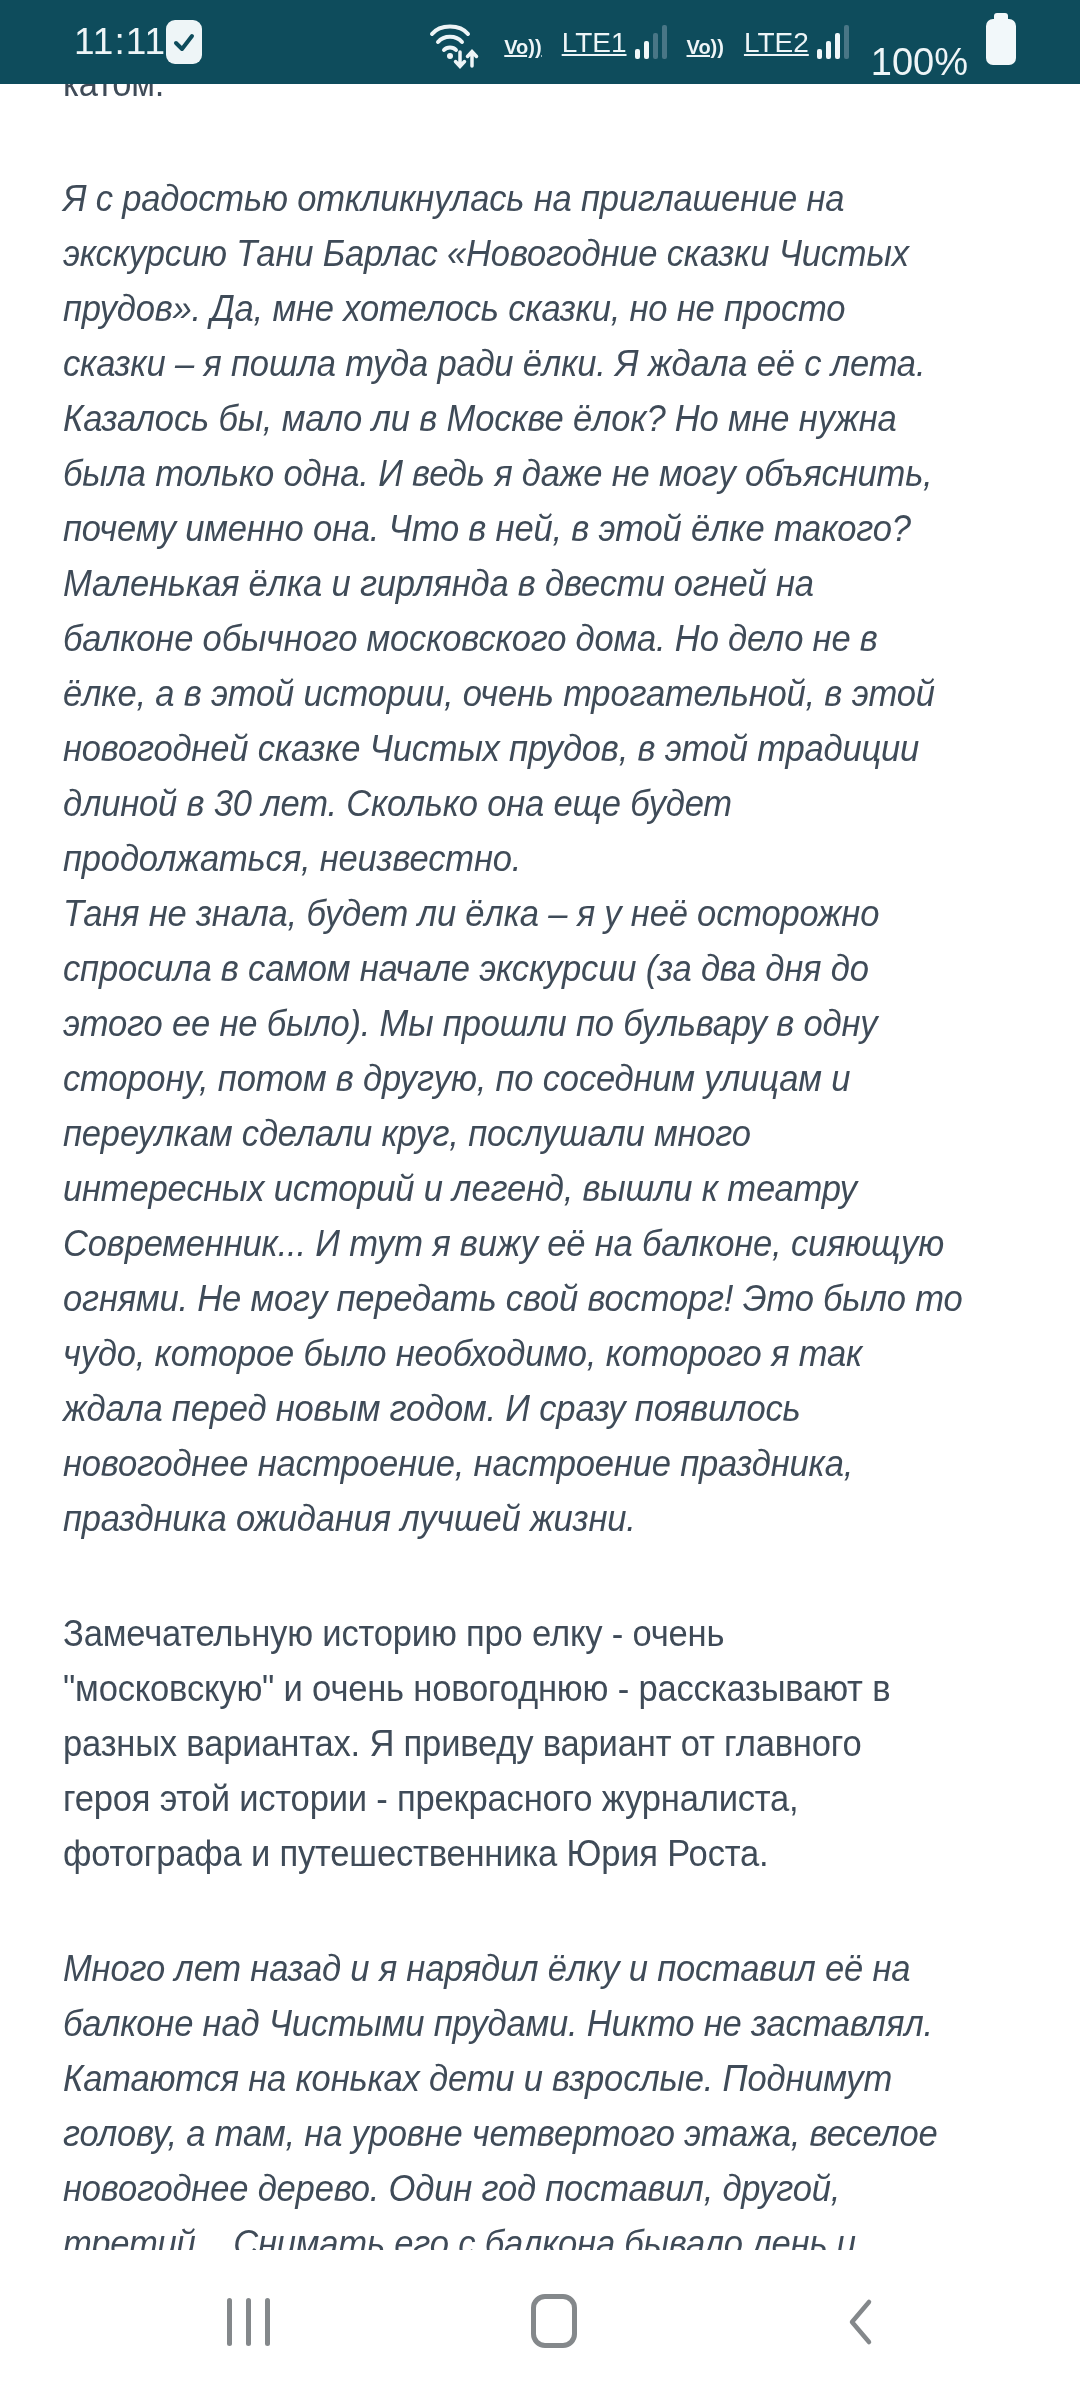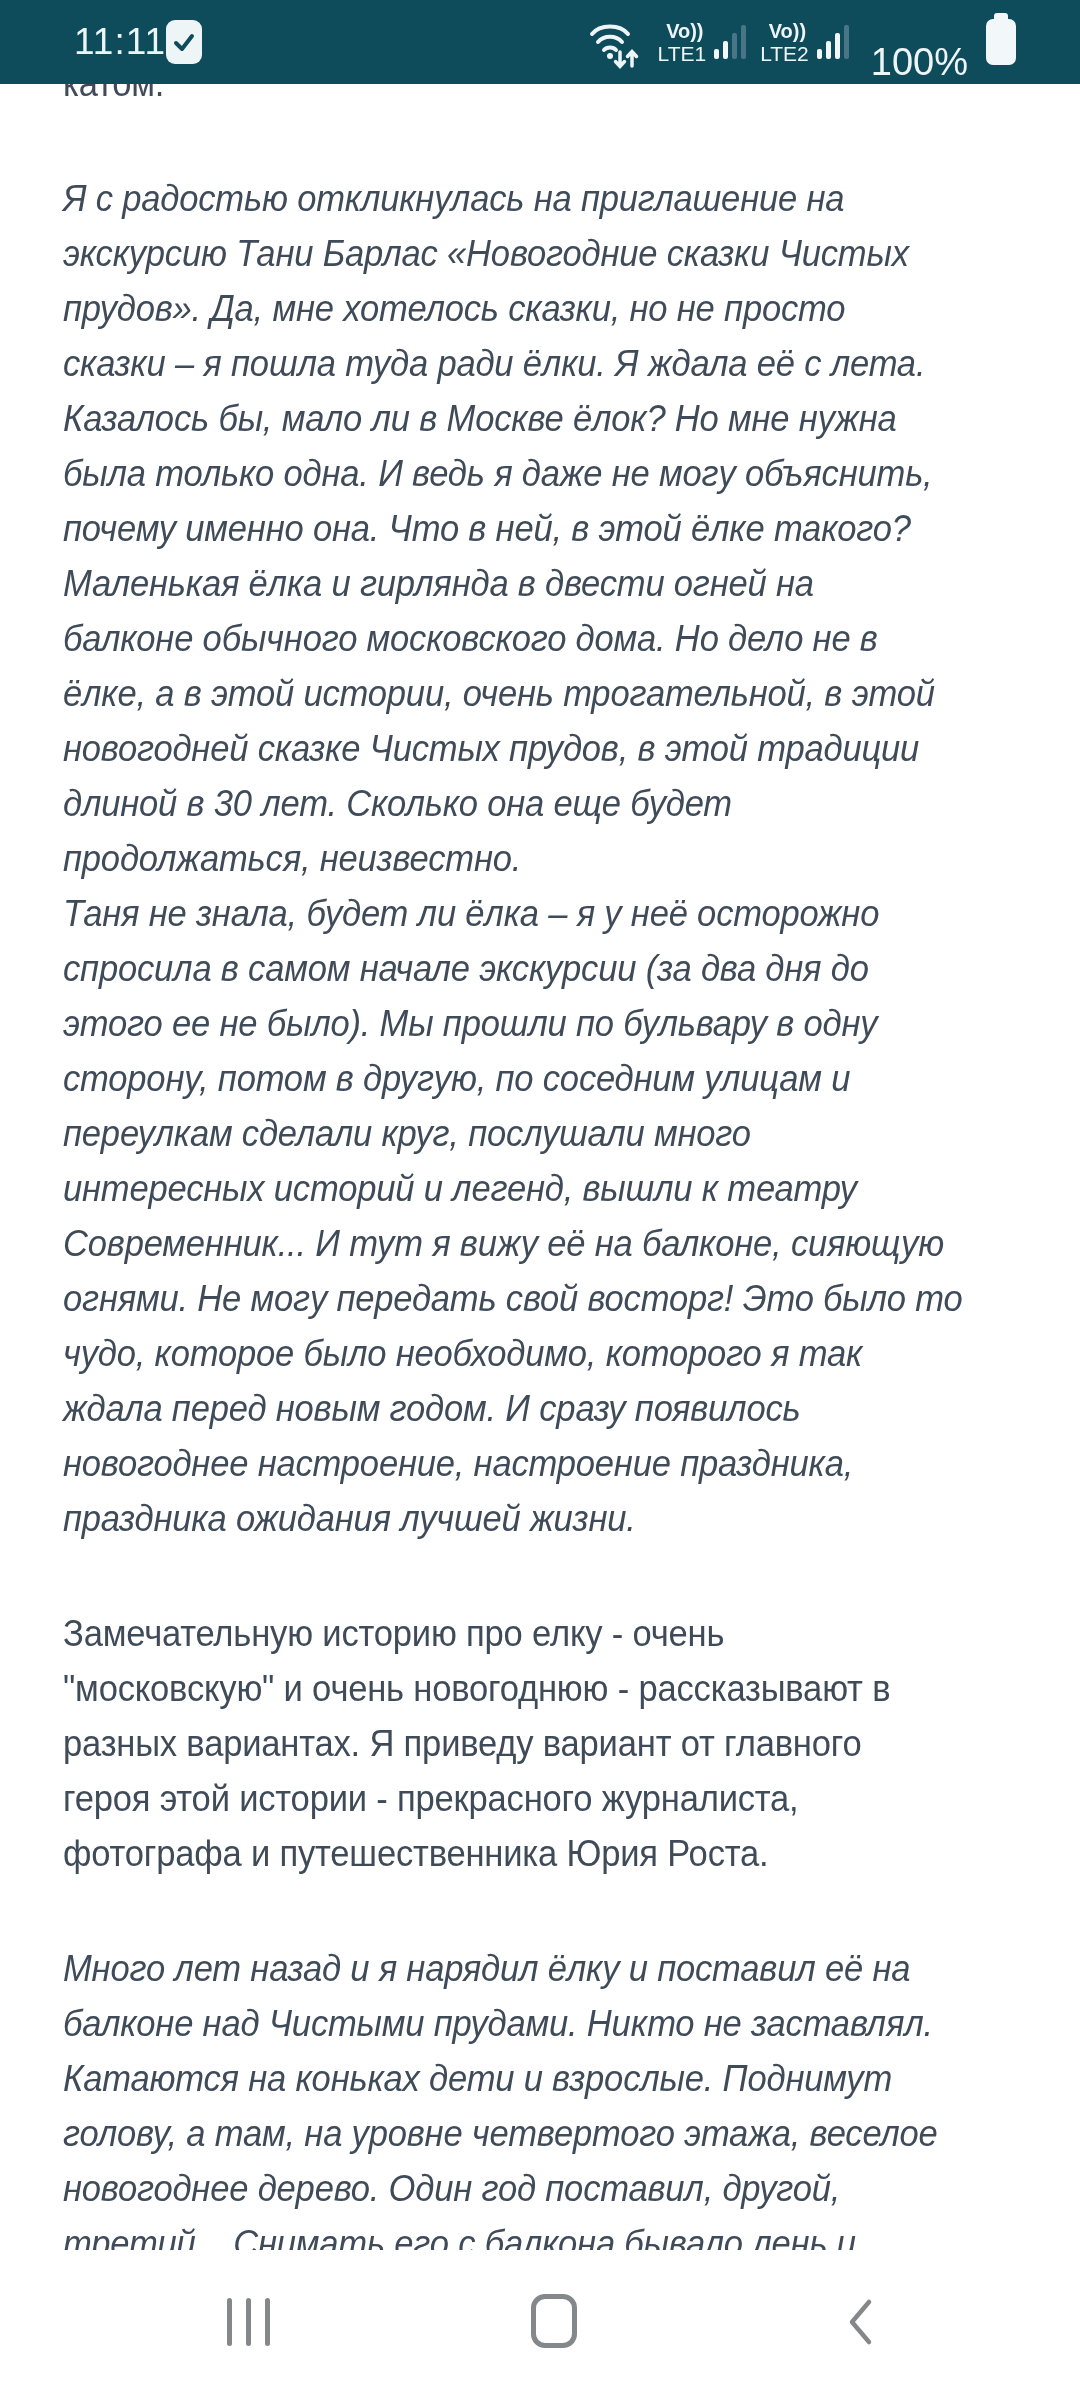--- a/index.html
+++ b/index.html
@@ -17,23 +17,23 @@
   .sb-left{display:flex;align-items:center;}
   .sb-time{font-size:37px;letter-spacing:1px;}
   .sb-check{
     width:36px;height:44px;background:#eef5f7;border-radius:9px;
     display:flex;align-items:center;justify-content:center;
   }
   .sb-check svg{display:block;}
   .sb-right{display:flex;align-items:center;gap:14px;}
   .wifi-wrap svg{display:block;}
   .sim{display:flex;align-items:center;gap:8px;}
-  .sim-labels{display:flex;flex-direction:column;align-items:center;line-height:1;}
+  .sim-labels{display:flex;align-items:flex-end;line-height:1;text-decoration:underline;}
   .sim-vo{font-size:20px;font-weight:700;letter-spacing:0;padding-left:6px;}
-  .sim-lte{font-size:21px;font-weight:400;margin-top:2px;}
+  .sim-lte{font-size:28px;font-weight:400;margin-top:2px;margin-left:20px;}
   .sig{display:flex;align-items:flex-end;gap:4px;height:34px;}
   .sig .bar{width:5px;border-radius:2px;display:inline-block;}
   .sig .bar.on{background:#f2f8fa;}
   .sig .bar.off{background:#497686;}
   .sb-batt-pct{font-size:38px;margin-left:8px;margin-top:40px;}
   .battery{position:relative;width:30px;height:46px;background:#f2f8fa;border-radius:7px;margin-left:4px;}
   .battery::before{
     content:"";position:absolute;top:-6px;left:8px;width:14px;height:6px;
     background:#f2f8fa;border-radius:3px 3px 0 0;
   }

